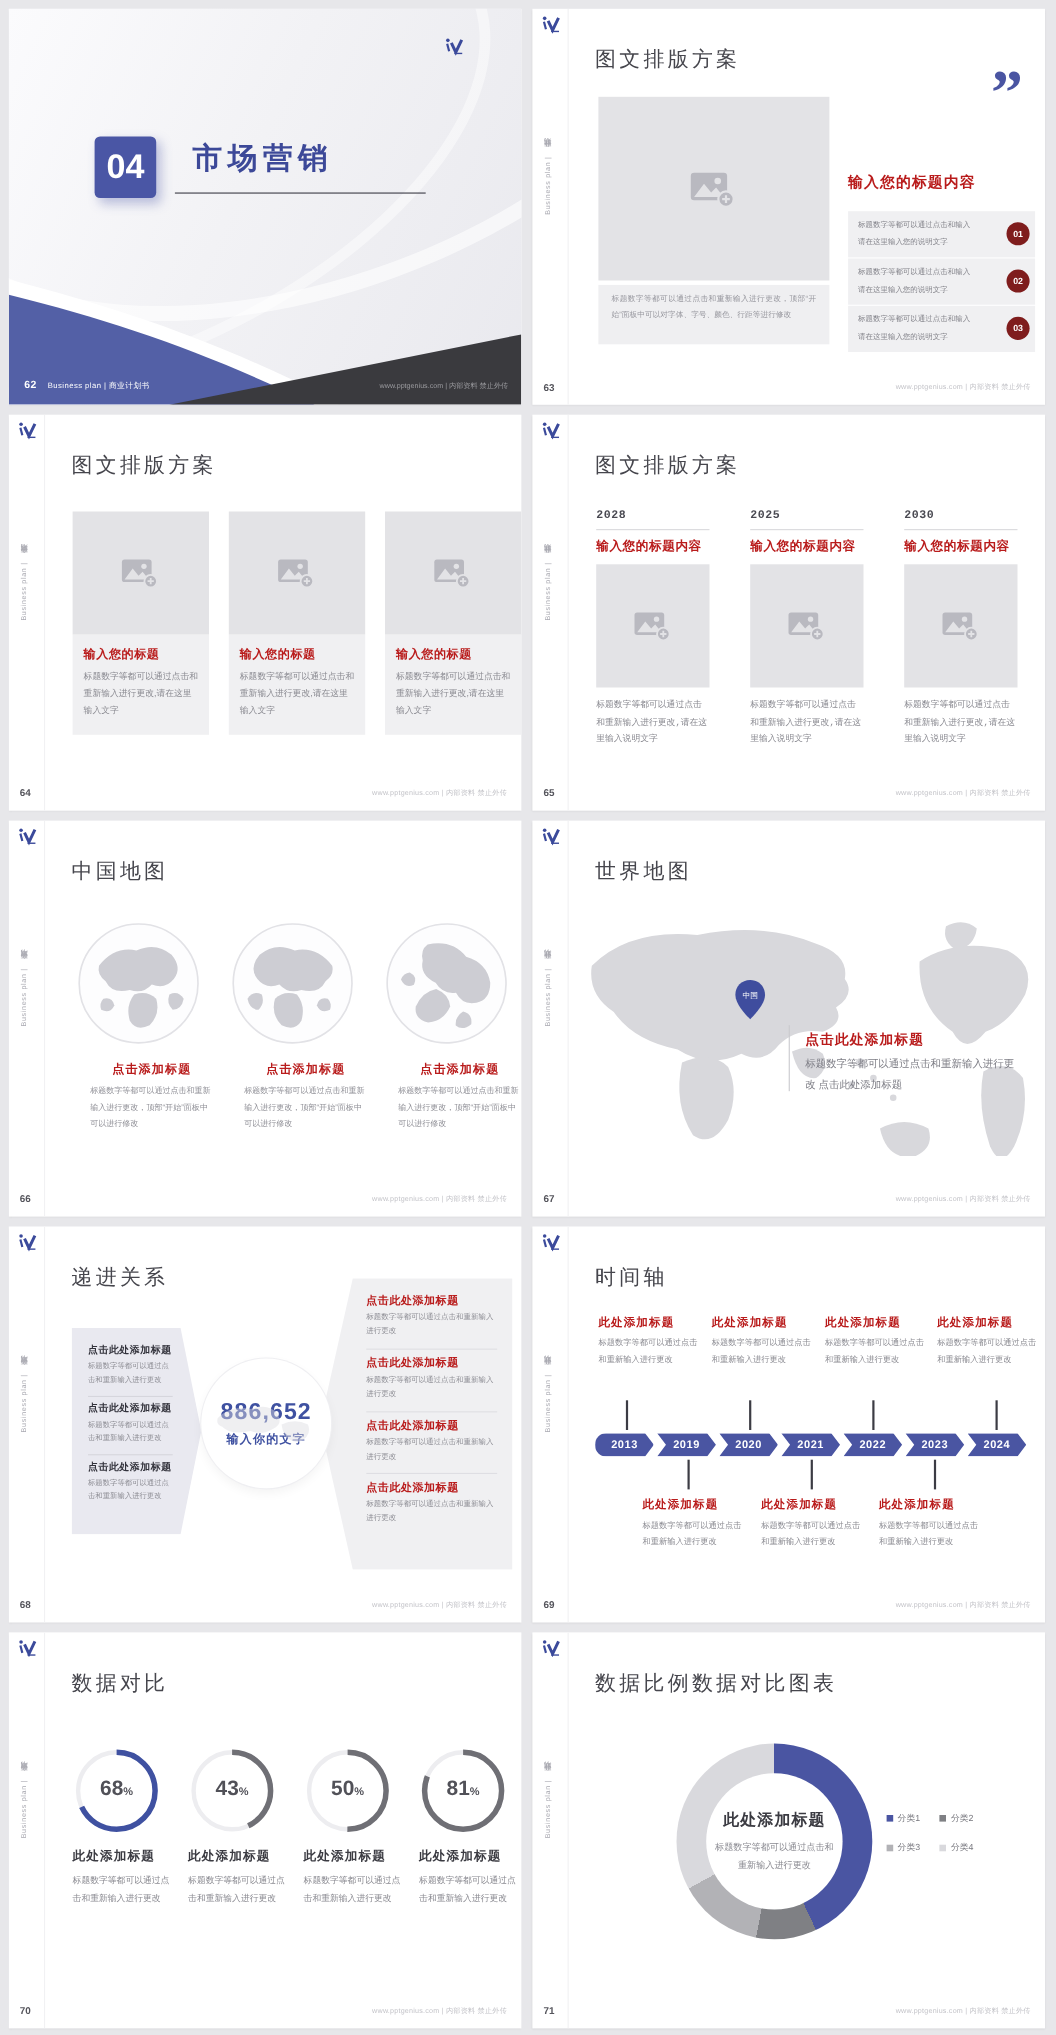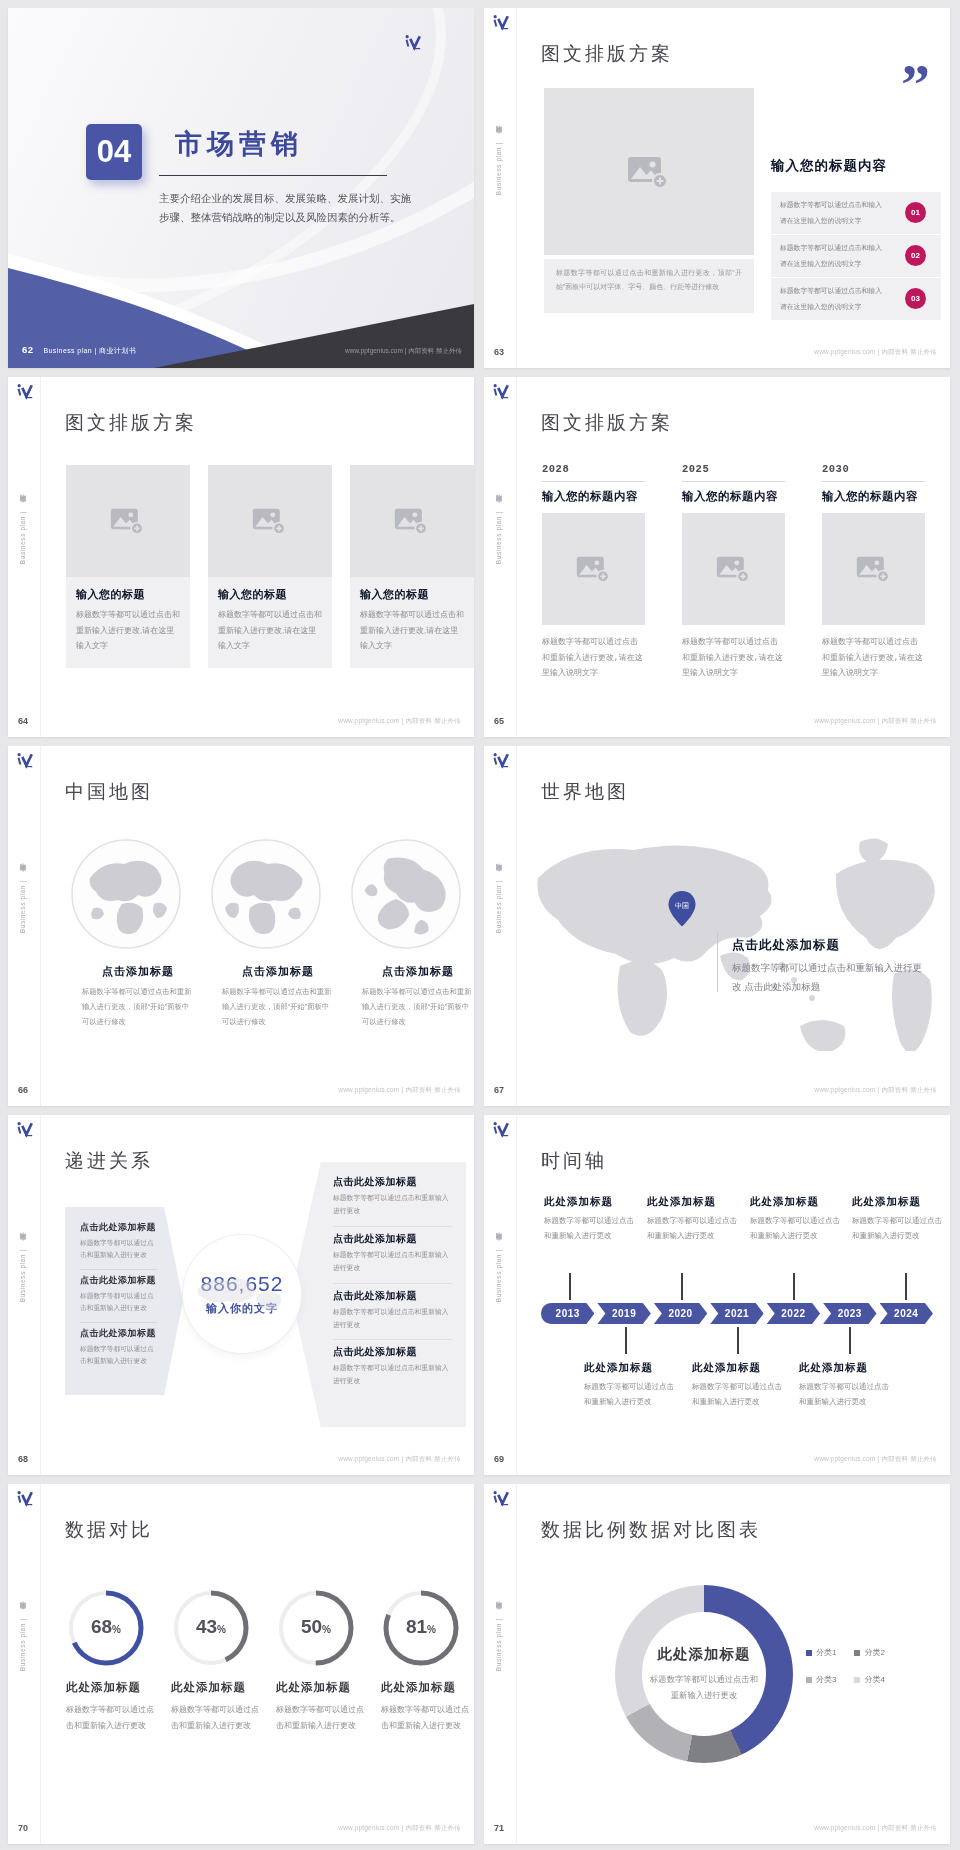--- a/index.html
+++ b/index.html
@@ -47,24 +47,24 @@
   }
   .ts-title{position:absolute;left:151px;top:118px;font-size:27px;font-weight:bold;color:#3c4898;letter-spacing:5px;margin-left:16px;}
   .ts-rule{position:absolute;left:151px;top:167px;width:228px;border-top:1.5px solid #3a3a45;}
   .ts-body{position:absolute;left:151px;top:181px;width:252px;font-size:10.5px;line-height:1.85;color:#55555e;text-align:justify;}
   .ts-band{position:absolute;left:0;bottom:0;width:466px;height:130px;}
   .ts-foot-left{position:absolute;left:14px;bottom:12px;color:#fff;font-size:7px;letter-spacing:.4px;display:flex;align-items:baseline;gap:10px;}
   .ts-foot-left b{font-size:9.5px;}
   .ts-foot-right{position:absolute;right:12px;bottom:12px;font-size:6.5px;color:#9a9a9e;}
   
   .quote-glyph{position:absolute;right:20px;top:48px;font-size:58px;line-height:1;font-weight:bold;color:#4a55a2;font-family:"Liberation Serif","DejaVu Serif",serif;}
-  .h-blue{color:#0f172a;font-weight:bold;}
+  .h-blue{color:#b91c1c;font-weight:bold;}
   .list-row{position:absolute;left:287px;width:170px;height:42px;background:#f0f0f2;}
   .list-row .bl{position:absolute;left:9px;top:5px;font-size:6.8px;color:#85858c;line-height:2.3;}
-  .badge{position:absolute;right:15px;top:10px;width:21px;height:21px;border-radius:50%;background:#be185d;color:#fff;
+  .badge{position:absolute;right:5px;top:10px;width:21px;height:21px;border-radius:50%;background:#7f1d1d;color:#fff;
          font-size:8px;font-weight:bold;display:flex;align-items:center;justify-content:center;}
   .cap-box{position:absolute;left:60px;top:251px;width:186px;height:40px;background:#efeff1;padding:7px 12px;
            font-size:7px;color:#97979e;line-height:2.05;text-align:justify;}
   
   .card64{position:absolute;top:88px;width:124px;}
   .card64 .panel{background:#f0f0f2;padding:10px 10px 14px 10px;}
   .card64 .panel h4{margin:0 0 5px 0;font-size:11px;letter-spacing:.5px;}
   .card64 .panel p{margin:0;font-size:8px;color:#8a8a91;line-height:1.95;}
   
   .col65{position:absolute;top:86px;width:103px;font-family:Liberation Mono, monospace;}
@@ -86,21 +86,21 @@
   
   .lpanel{position:absolute;left:57px;top:92px;width:118px;height:188px;background:#e9e9f0;
           clip-path:polygon(0 0,84% 0,100% 50%,84% 100%,0 100%);padding:10px 26px 0 15px;box-sizing:border-box;}
   .lpanel .itm{padding:4px 0 7px 0;border-bottom:1px solid #d6d6dd;}
   .lpanel .itm:last-child{border-bottom:none;}
   .lpanel h5{margin:0;font-size:9px;color:#33333c;letter-spacing:.5px;}
   .lpanel p{margin:3px 0 0 0;font-size:6.7px;color:#8f8f96;line-height:1.85;}
   .circle68{position:absolute;left:175px;top:120px;width:118px;height:118px;border-radius:50%;background:#fff;
             box-shadow:0 0 0 1px #efeff2,0 4px 10px rgba(0,0,0,.05);display:flex;flex-direction:column;
             align-items:center;justify-content:center;z-index:2;}
-  .circle68 .val{font-size:21px;font-weight:normal;color:#3f51a1;letter-spacing:1px;}
+  .circle68 .val{font-size:21px;font-weight:bold;color:#3f51a1;letter-spacing:1px;}
   .circle68 .lab{font-size:11px;font-weight:bold;color:#3f51a1;margin-top:5px;letter-spacing:1px;}
   .rpanel{position:absolute;left:283px;top:47px;width:175px;height:265px;background:#f0f0f2;
           clip-path:polygon(0 50%,17% 0,100% 0,100% 100%,17% 100%);padding:8px 14px 0 42px;box-sizing:border-box;}
   .rpanel .itm{padding:5px 0 8px 0;border-bottom:1px solid #dedee3;}
   .rpanel .itm:last-child{border-bottom:none;}
   .rpanel h5{margin:0;font-size:10px;letter-spacing:.5px;}
   .rpanel p{margin:3px 0 0 0;font-size:6.8px;color:#8f8f96;line-height:1.9;}
   
   .tl{position:absolute;left:57px;top:188px;width:392px;height:21px;display:flex;}
   .chev{flex:1;margin-right:3px;background:#4a55a2;color:#fff;font-size:10px;font-weight:bold;letter-spacing:.5px;
@@ -164,21 +164,20 @@
   <div class="slide">
     <div class="ts-bg"></div>
     <div class="streak" style="width:760px;height:420px;top:-190px;left:-120px;transform:rotate(-20deg);"></div>
     <div class="streak" style="width:700px;height:360px;top:-60px;left:-260px;transform:rotate(-24deg);border-width:10px;border-color:rgba(255,255,255,.45);"></div>
     <svg class="logo-mark" style="left:auto;right:52px;top:26px;" viewBox="0 0 20 20">
         <use href="#logo-ic"></use>
       </svg>
     <div class="ts-badge">04</div>
     <div class="ts-title">市场营销</div>
     <div class="ts-rule"></div>
-    <div class="ts-body">主要介绍企业的发展目标、发展策略、发展计划、实施步骤、整体营销战略的制定以及风险因素的分析等。</div>
     <svg class="ts-band" viewBox="0 0 466 130" preserveAspectRatio="none">
       <path d="M0 16 C 100 42, 185 70, 292 124 L 300 130 L 0 130 Z" fill="#ffffff"></path>
       <path d="M0 30 C 100 55, 178 82, 278 130 L 0 130 Z" fill="#5360a6"></path>
       <path d="M466 66 L466 130 L146 130 Z" fill="#3a3a3e"></path>
     </svg>
     <div class="ts-foot-left">
       <b>62</b>
       <span>Business plan | 商业计划书</span>
     </div>
     <div class="ts-foot-right">www.pptgenius.com | 内部资料 禁止外传</div>

